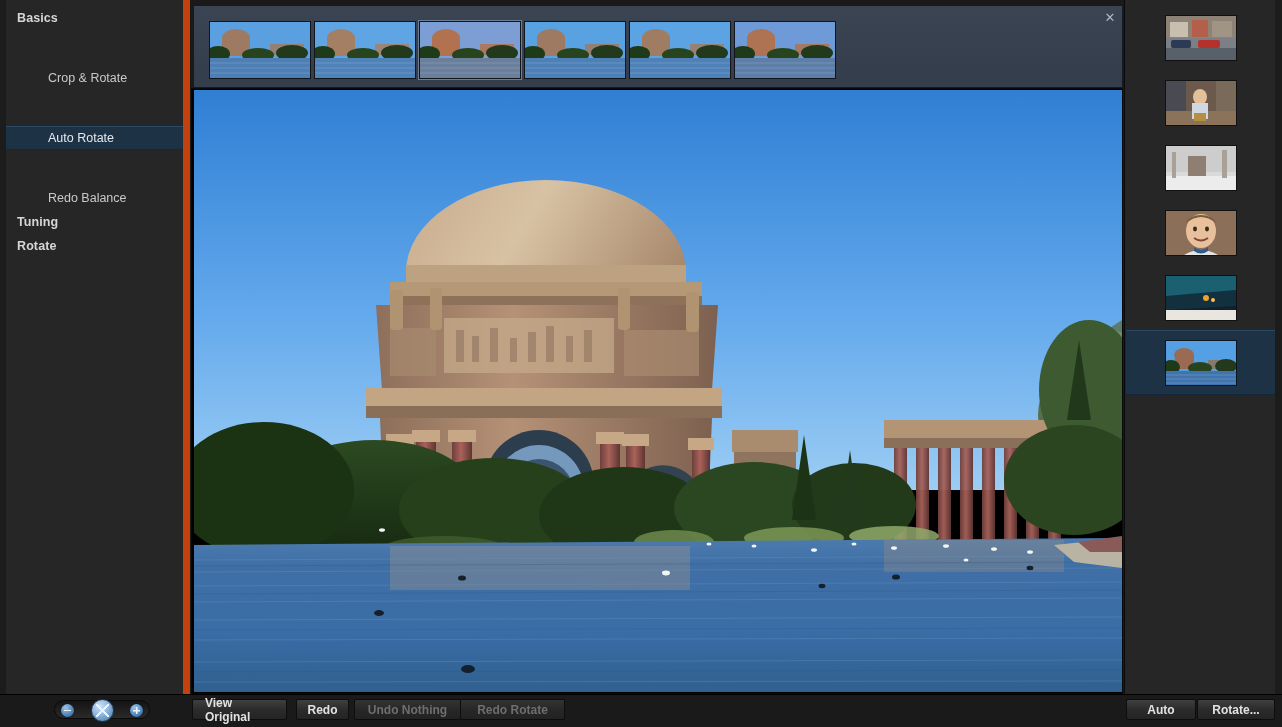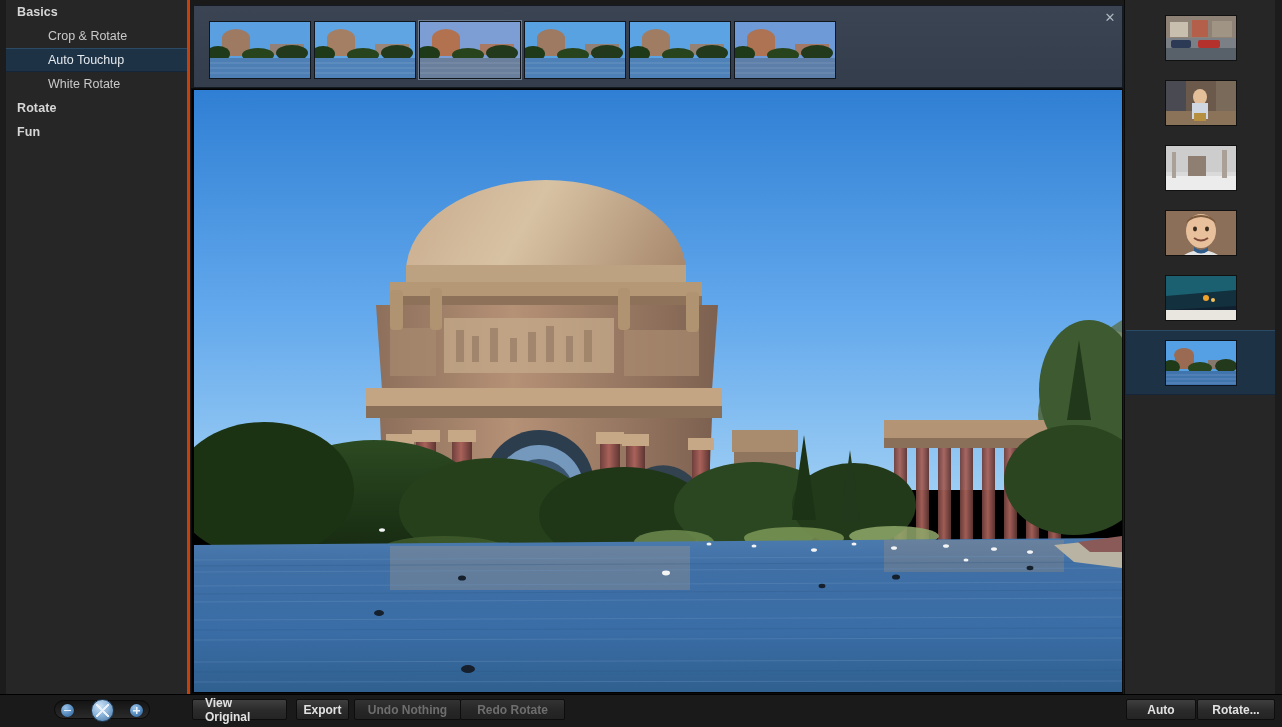--- a/index.html
+++ b/index.html
@@ -13,41 +13,43 @@
     position: relative;
     width: 1282px; height: 727px;
     background: #1a1a1a;
   }
 
   
   #left-sidebar {
     position: absolute; left: 0; top: 0;
     width: 190px; height: 694px;
     background: #262626;
-    border-right: 3px solid #c2410c;
+    border-right: 7px solid #c2410c;
+    padding-top: 6px;
   }
   #left-sidebar::before {
     content: ""; position: absolute; left: 0; top: 0;
     width: 6px; height: 100%;
     background: #1c1c1c;
   }
   .nav-group {
     height: 24px;
     display: flex; align-items: center;
     padding-left: 17px;
     font-size: 12.5px; font-weight: bold;
     color: #d6d6d6;
     letter-spacing: .1px;
   }
   .nav-item {
     height: 24px;
     display: flex; align-items: center;
     padding-left: 48px;
     font-size: 12.5px;
     color: #c9c9c9;
+    margin-top: 36px;
   }
   .nav-item.selected {
     background: #1e3246;
     border-top: 1px solid #2b4a66;
     border-bottom: 1px solid #16263a;
     color: #e4e9ee;
   }
 
   
   #variants-panel {
@@ -194,30 +196,30 @@
 <div id="app">
 
   <div id="left-sidebar">
       <div class="nav-group">
         <span>Basics</span>
       </div>
       <div class="nav-item">
         <span>Crop &amp; Rotate</span>
       </div>
       <div class="nav-item selected">
-        <span>Auto Touchup</span>
+        <span>Auto Rotate</span>
       </div>
       <div class="nav-item">
-        <span>White Rotate</span>
+        <span>Redo Balance</span>
+      </div>
+      <div class="nav-group">
+        <span>Tuning</span>
       </div>
       <div class="nav-group">
         <span>Rotate</span>
-      </div>
-      <div class="nav-group">
-        <span>Fun</span>
       </div>
     </div>
 
   <div id="variants-panel">
     <div id="close-variants">✕</div>
   <div class="variant-thumb" style="left: 15px;"><svg width="100" height="56" viewBox="0 0 100 56">
           <rect width="100" height="56" fill="#5a9fe0"></rect>
           <ellipse cx="26" cy="16" rx="14" ry="9" fill="#9e7a63"></ellipse>
           <rect x="12" y="16" width="28" height="18" fill="#9e7a63"></rect>
           <rect x="60" y="22" width="34" height="11" fill="#9e7a63" opacity=".85"></rect>
@@ -592,21 +594,21 @@
     </div>
     <div id="zoom-handle">
       <span class="x"></span>
     </div>
   </div>
 
 <div class="tool-btn" style="left: 192px; width: 95px;">
       <span>View Original</span>
     </div>
     <div class="tool-btn" style="left: 296px; width: 53px;">
-      <span>Export</span>
+      <span>Redo</span>
     </div>
     <div class="tool-btn disabled" style="left: 354px; width: 107px;">
       <span>Undo Nothing</span>
     </div>
     <div class="tool-btn disabled" style="left: 460px; width: 105px;">
       <span>Redo Rotate</span>
     </div>
     <div class="tool-btn" style="left: 1126px; width: 70px;">
       <span>Auto</span>
     </div>

